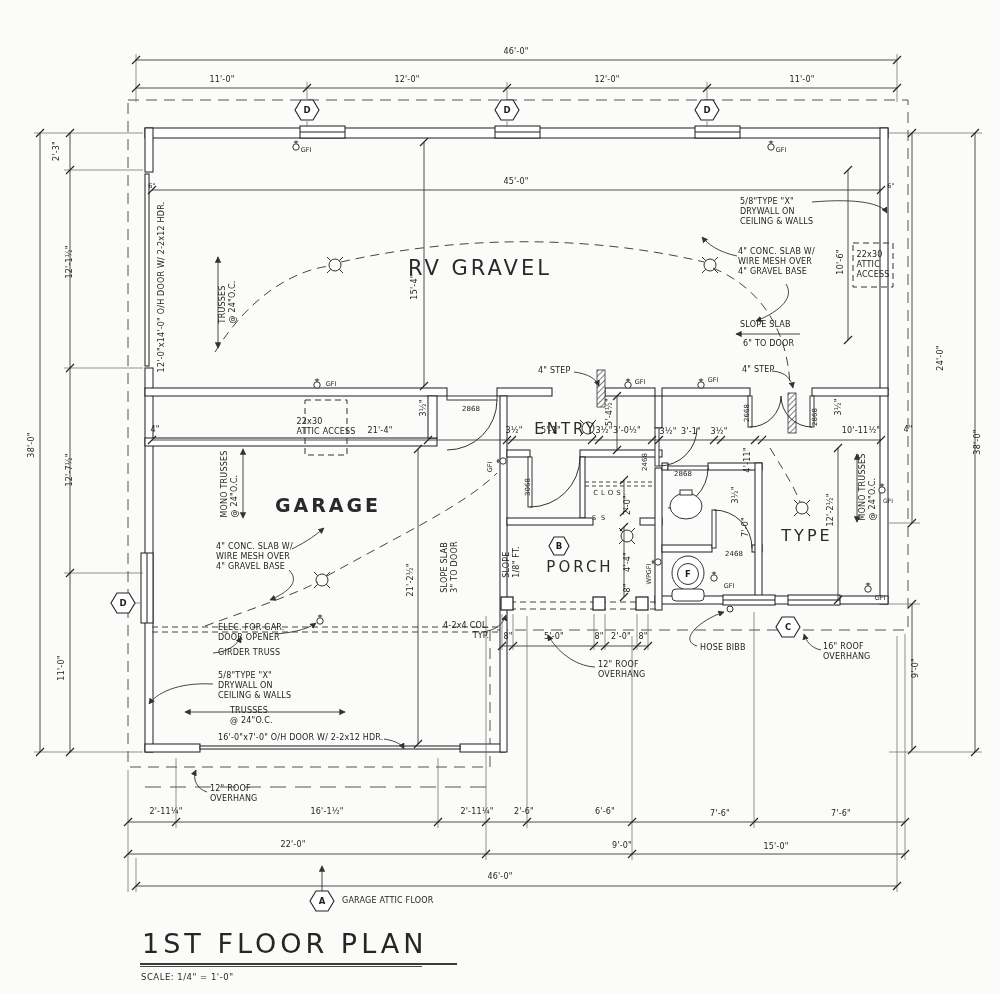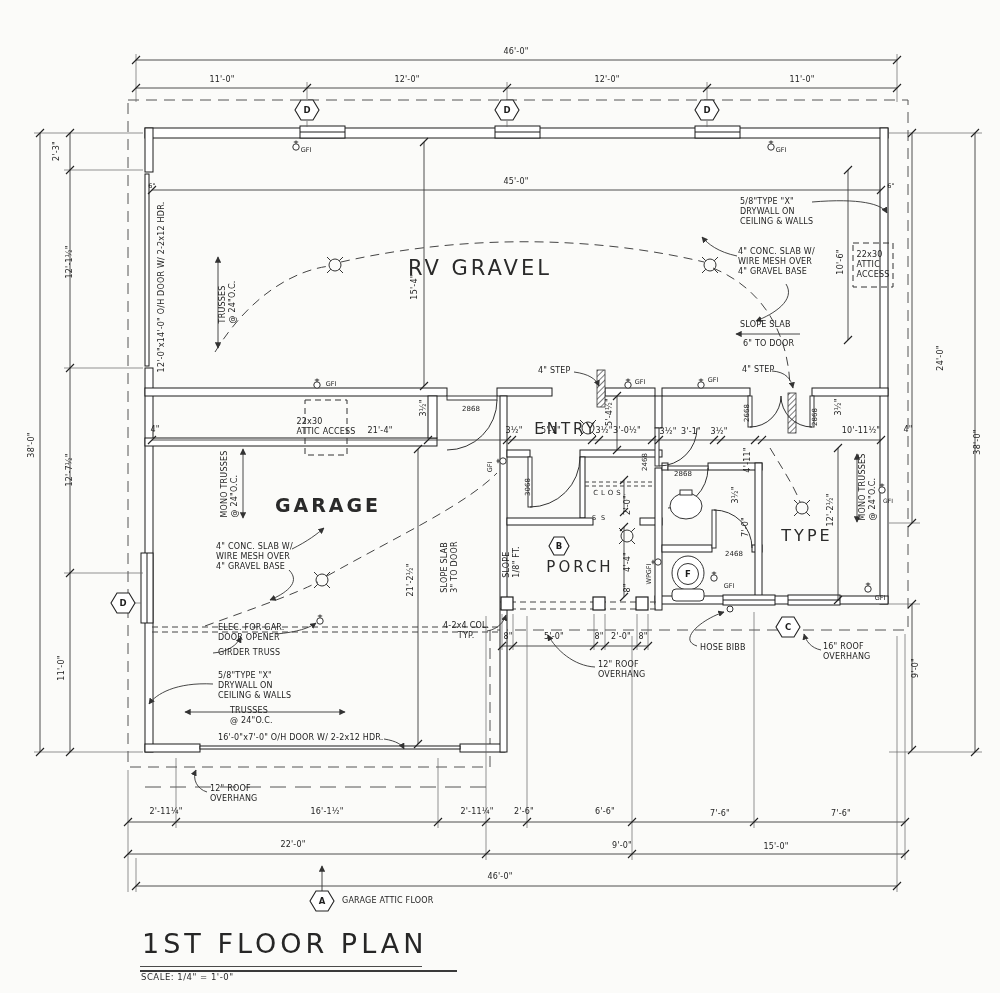--- a/index.html
+++ b/index.html
@@ -9,21 +9,21 @@
   #labels{position:absolute;left:0;top:0;width:1000px;height:993px;}
   .lbl{position:absolute;white-space:pre;line-height:1.25;color:#1d1d1d;
        font-family:"DejaVu Sans",sans-serif;transform:translate(-50%,-50%);}
   .k-dim{font-size:8px;letter-spacing:.2px;}
   .k-ann{font-size:8px;letter-spacing:.2px;}
   .k-room{font-size:20px;letter-spacing:3px;color:#2a2a2a;}
   .k-door{font-size:7px;}
   .k-elec{font-size:6.5px;}
   .k-marker{font-size:8.5px;font-weight:bold;}
   #title-line{position:absolute;left:140px;top:928px;font-size:27px;letter-spacing:4px;
-       color:#262626;border-bottom:2px solid #3a3a3a;padding:0 30px 11px 2px;}
+       color:#262626;border-bottom:2px solid #3a3a3a;padding:0 30px 4px 2px;}
   #title-rule{position:absolute;left:140px;top:966px;width:282px;height:1px;background:#4a4a4a;}
   #scale-line{position:absolute;left:141px;top:972px;font-size:8.5px;letter-spacing:.5px;color:#2a2a2a;}
 </style>
 </head>
 <body>
 
 <div id="sheet">
 
 <svg id="plansvg" width="1000" height="993" viewBox="0 0 1000 993">
   <defs>
@@ -334,21 +334,21 @@
       <div class="lbl k-ann" style="left: 230px; top: 716px; transform: translate(0px, -50%); text-align: left;">TRUSSES
 @ 24"O.C.</div>
       <div class="lbl k-ann" style="left: 218px; top: 738px; transform: translate(0px, -50%); text-align: left;">16'-0"x7'-0" O/H DOOR W/ 2-2x12 HDR.</div>
       <div class="lbl k-ann" style="left: 210px; top: 794px; transform: translate(0px, -50%); text-align: left;">12" ROOF
 OVERHANG</div>
       <div class="lbl k-ann" style="left: 598px; top: 670px; transform: translate(0px, -50%); text-align: left;">12" ROOF
 OVERHANG</div>
       <div class="lbl k-ann" style="left: 823px; top: 652px; transform: translate(0px, -50%); text-align: left;">16" ROOF
 OVERHANG</div>
       <div class="lbl k-ann" style="left: 700px; top: 648px; transform: translate(0px, -50%); text-align: left;">HOSE BIBB</div>
-      <div class="lbl k-ann" style="left: 443px; top: 631px; transform: translate(0px, -50%); text-align: center;">4-2x4 COL.
+      <div class="lbl k-ann" style="left: 443px; top: 631px; transform: translate(0px, -50%); text-align: right;">4-2x4 COL.
 TYP.</div>
       <div class="lbl k-ann" style="left: 342px; top: 901px; transform: translate(0px, -50%); text-align: left;">GARAGE ATTIC FLOOR</div>
       <div class="lbl k-ann" style="left: 228px; top: 302px; transform: translate(-50%, -50%) rotate(-90deg);">TRUSSES
 @ 24"O.C.</div>
       <div class="lbl k-ann" style="left: 230px; top: 484px; transform: translate(-50%, -50%) rotate(-90deg);">MONO TRUSSES
 @ 24"O.C.</div>
       <div class="lbl k-ann" style="left: 868px; top: 487px; transform: translate(-50%, -50%) rotate(-90deg);">MONO TRUSSES
 @ 24"O.C.</div>
       <div class="lbl k-ann" style="left: 162px; top: 287px; transform: translate(-50%, -50%) rotate(-90deg);">12'-0"x14'-0" O/H DOOR W/ 2-2x12 HDR.</div>
       <div class="lbl k-ann" style="left: 512px; top: 562px; transform: translate(-50%, -50%) rotate(-90deg);">SLOPE

